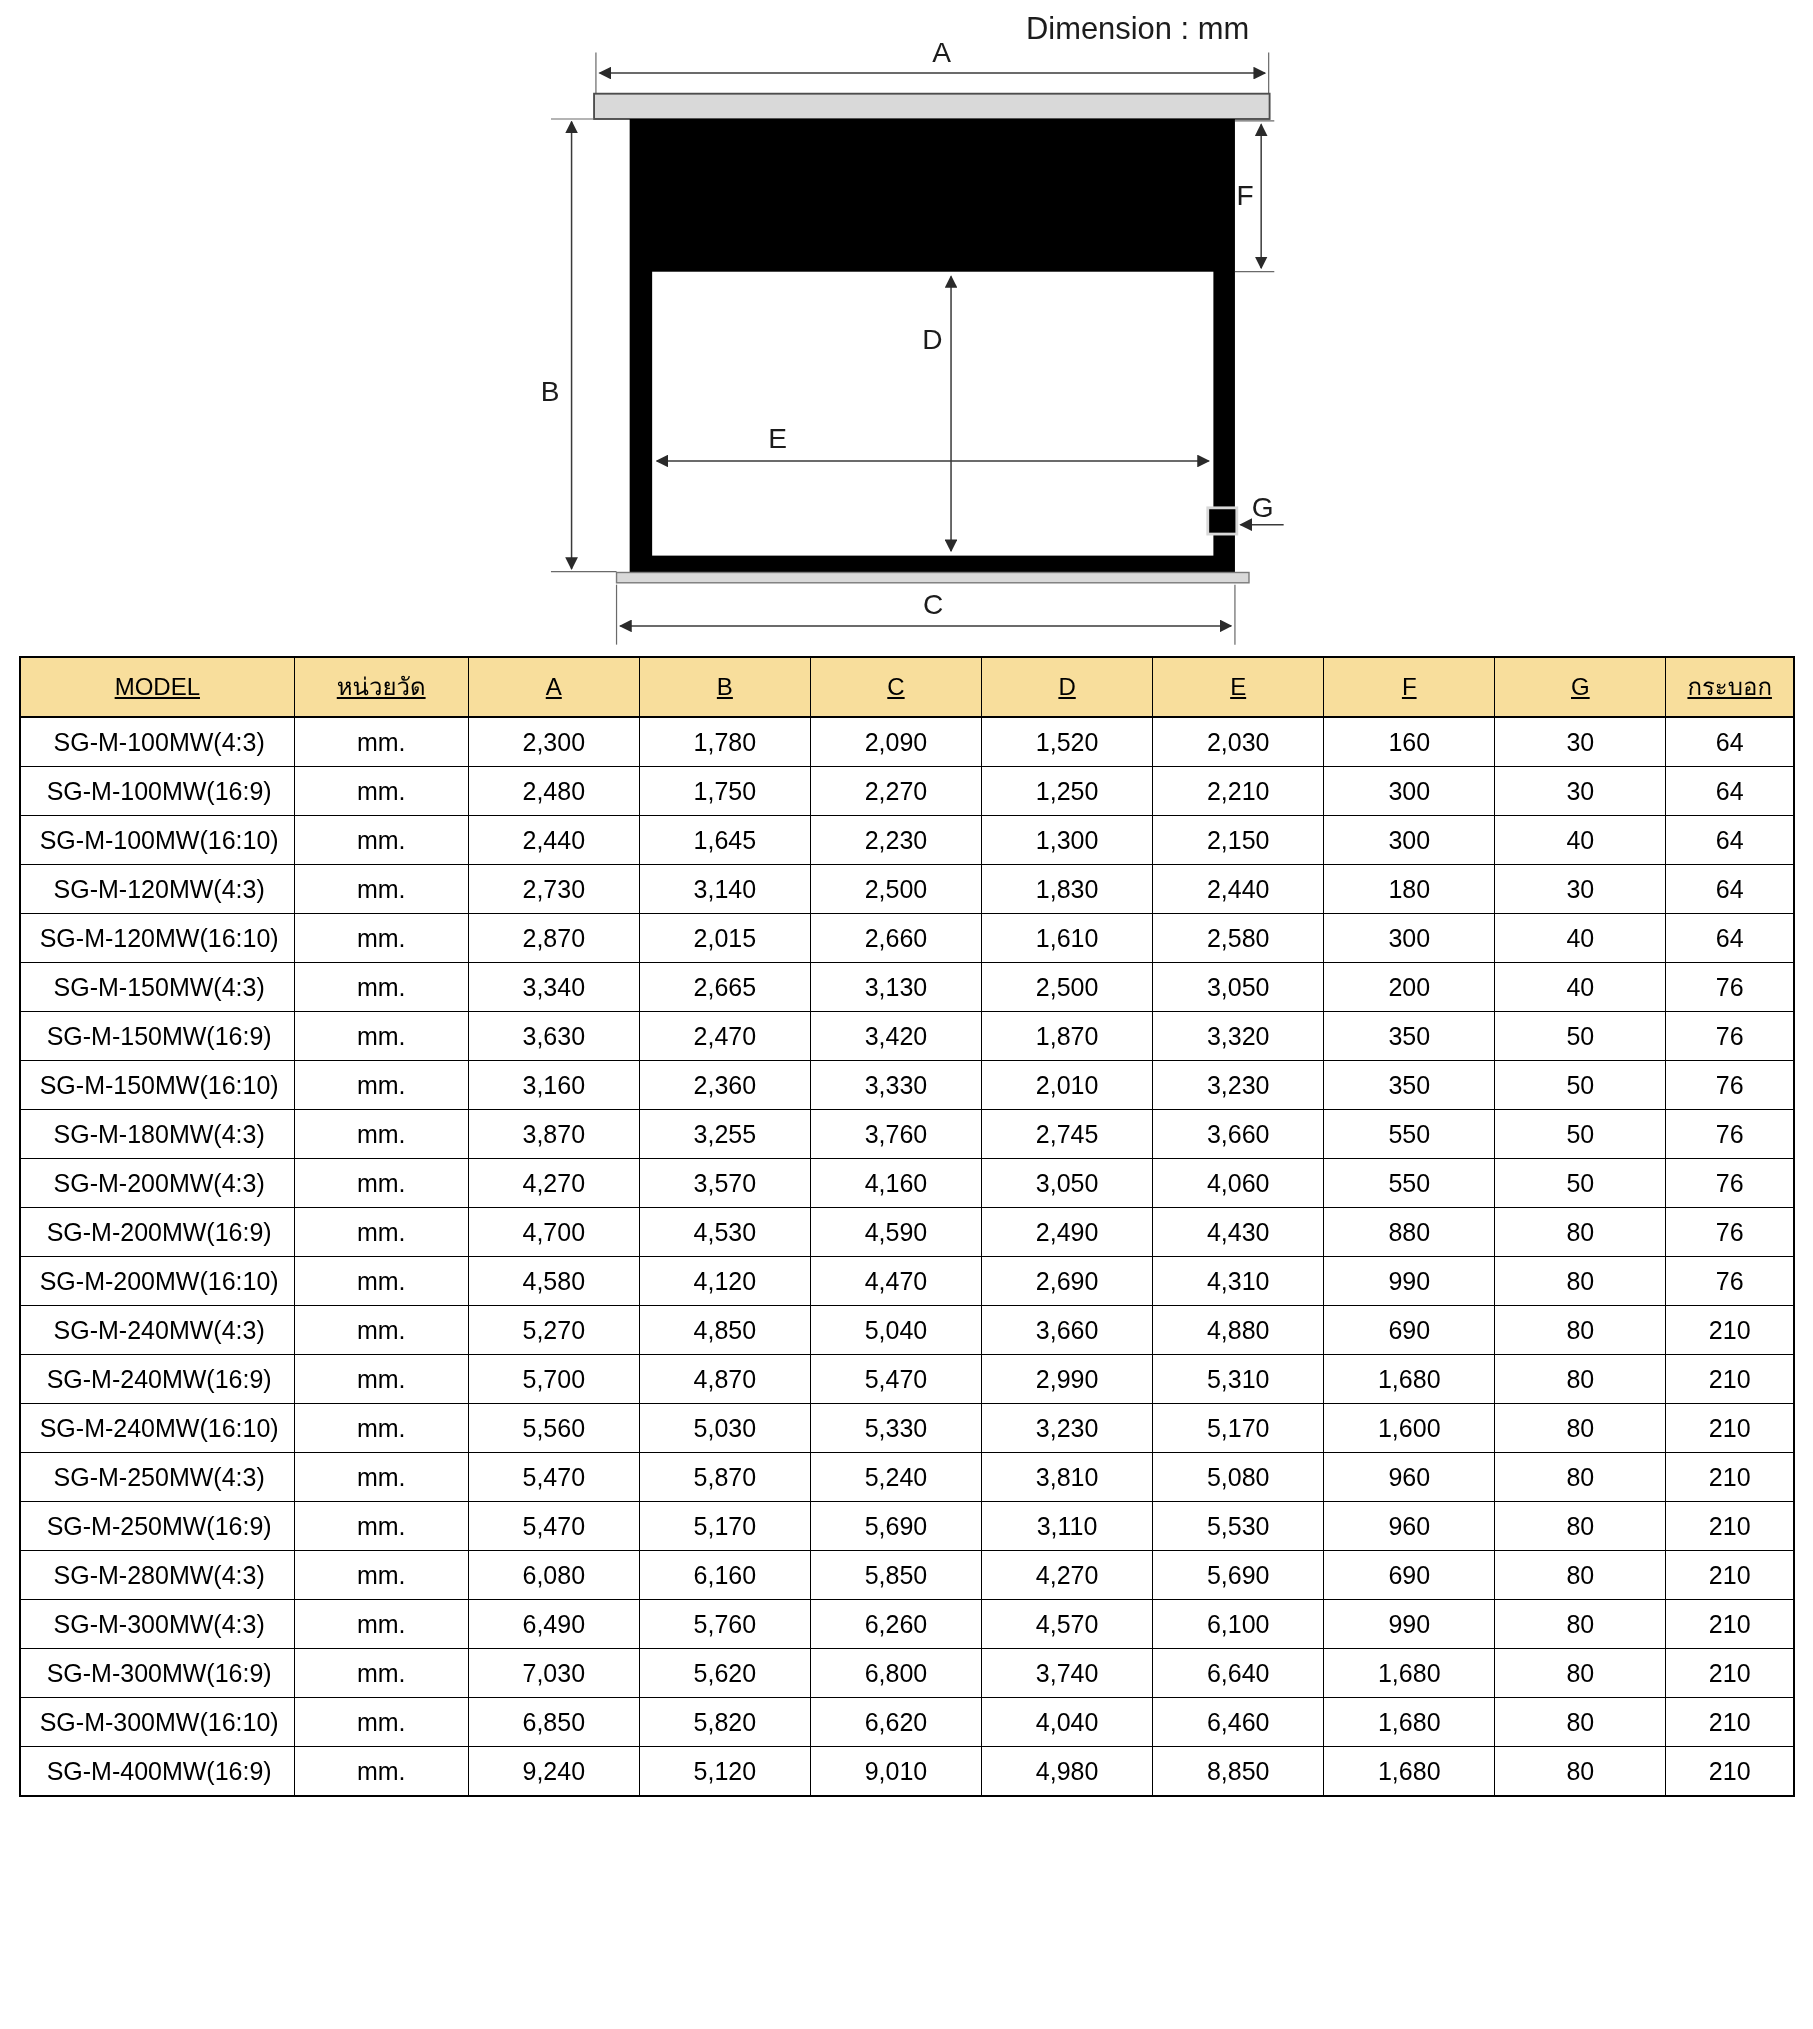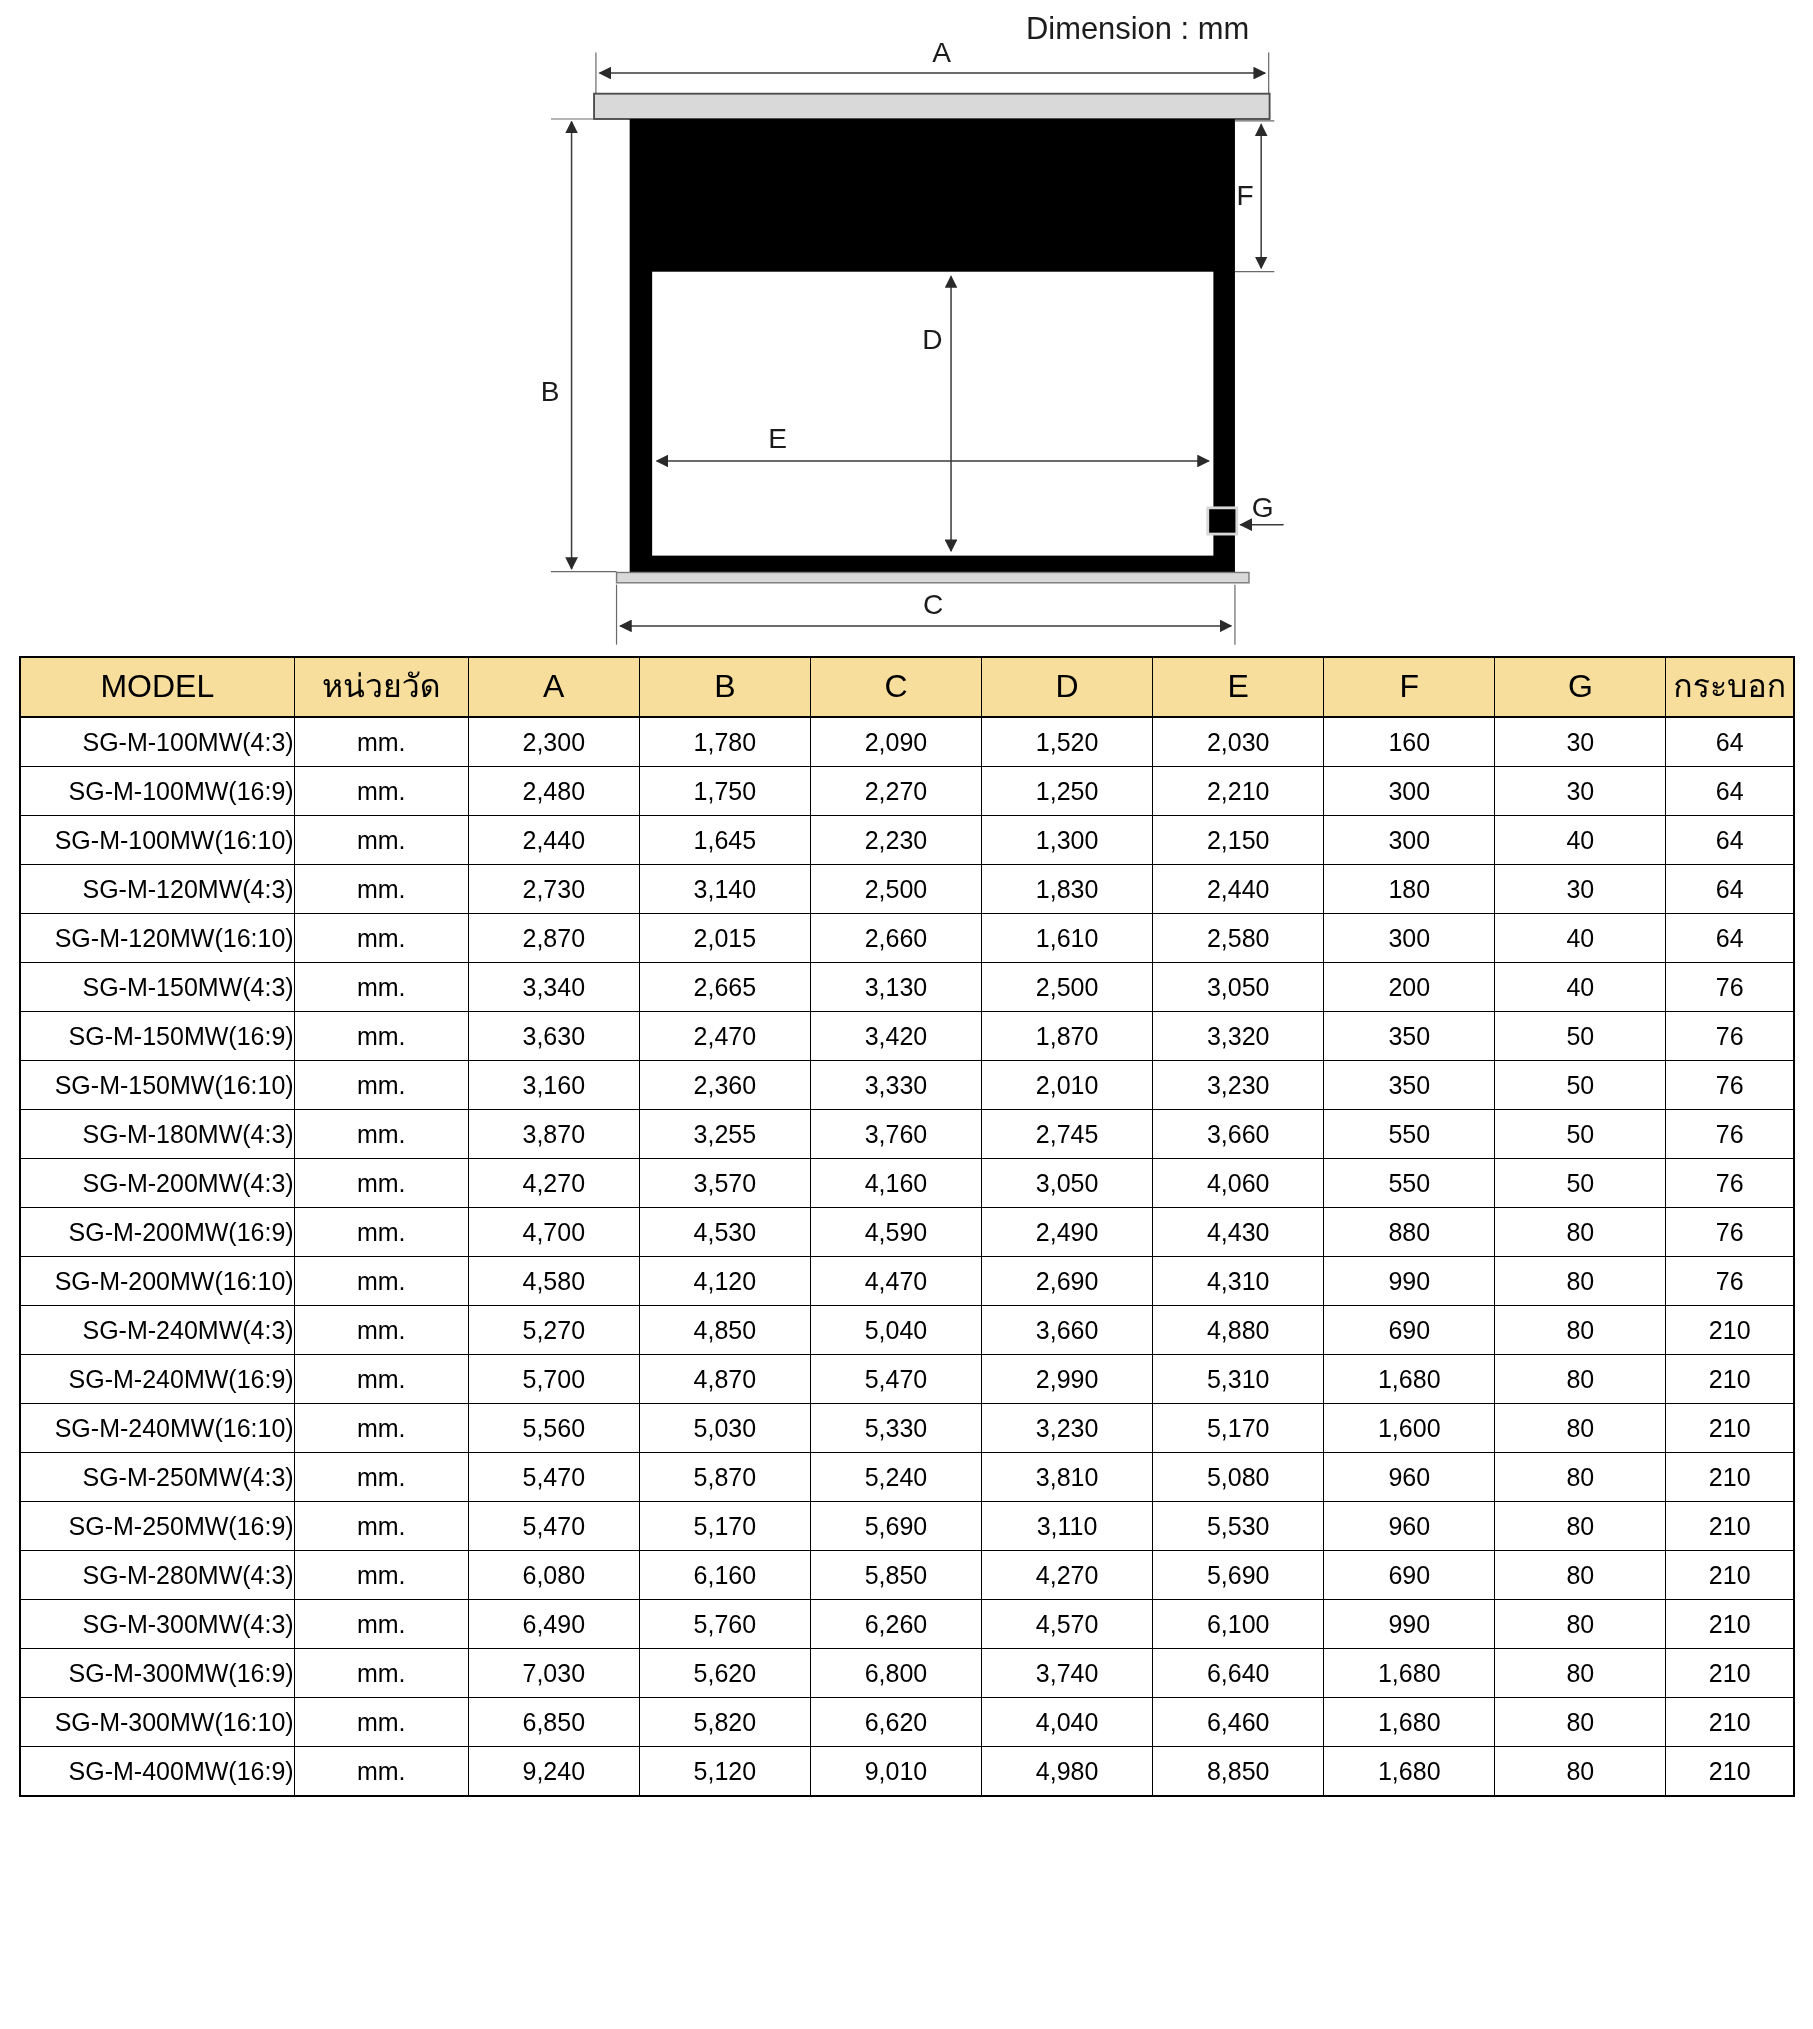--- a/index.html
+++ b/index.html
@@ -23,25 +23,26 @@
     border:2.8px solid #000;
   }
   #spec-table th,#spec-table td{
     border:1.9px solid #000;
     font-size:25px;line-height:1.05;
     text-align:center;vertical-align:middle;
     padding:0;overflow:hidden;white-space:nowrap;
   }
   #spec-table th{
     background:var(--header-bg);
-    font-weight:normal;font-size:32px;height:58px;
+    font-weight:normal;font-size:24px;height:58px;
     border-bottom:2.8px solid #000;
+    text-decoration:underline;
   }
   #spec-table td{height:48px;background:#fff;}
-  #spec-table td.model{text-align:right;padding-left:3.7px;}
+  #spec-table td.model{text-align:center;padding-left:3.7px;}
 </style>
 </head>
 <body>
 
 <svg id="diagram" viewBox="0 0 1936 698" xmlns="http://www.w3.org/2000/svg">
   <defs>
     <marker id="arr" viewBox="0 0 10 10" refX="9" refY="5" markerWidth="8.5" markerHeight="8.5" orient="auto-start-reverse">
         <path d="M0,0 L10,5 L0,10 z" fill="#2a2a2a"></path>
       </marker>
   </defs>

